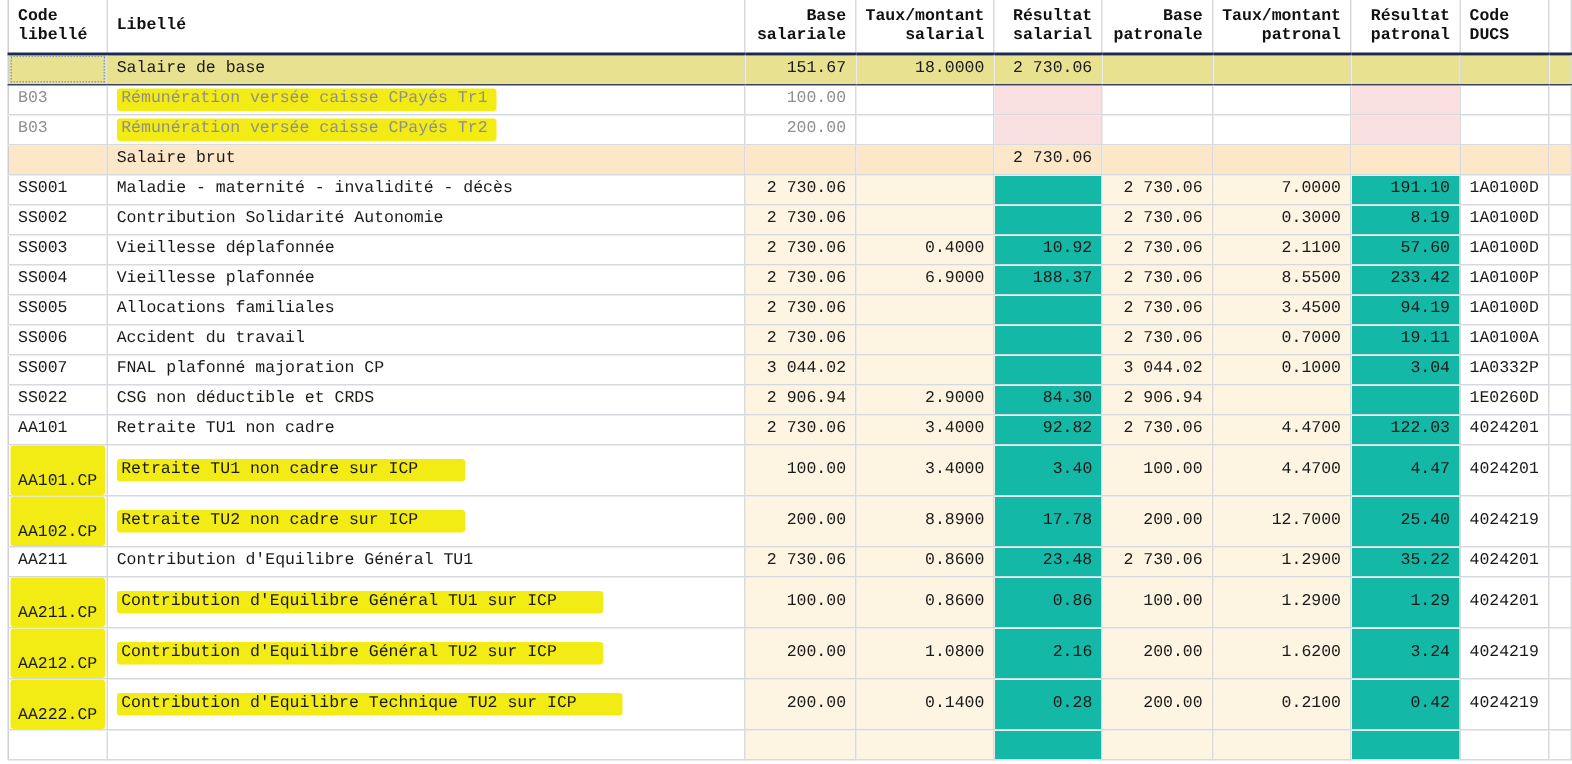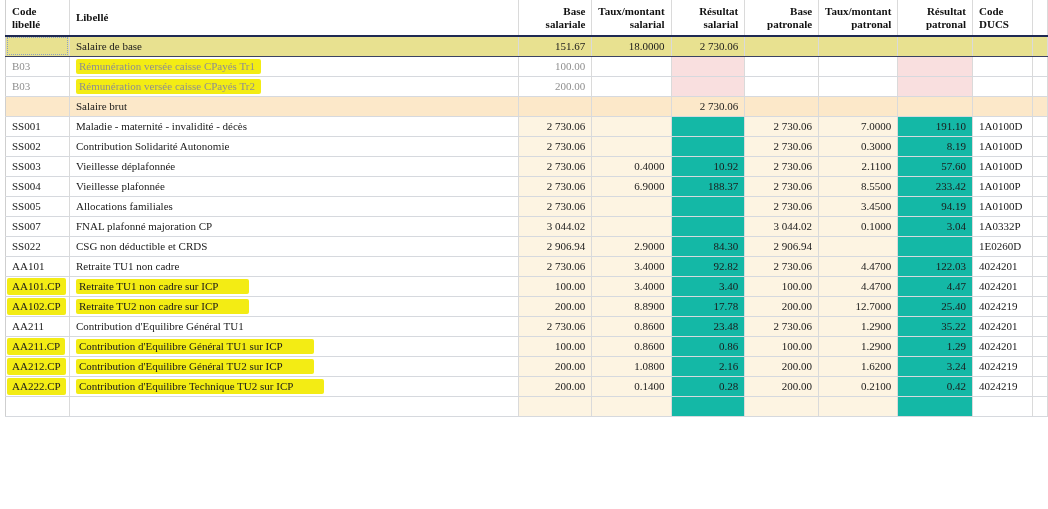--- a/index.html
+++ b/index.html
@@ -1,19 +1,19 @@
 <!DOCTYPE html>
 <html><head>
 <meta charset="utf-8">
 <style>
   html,body{margin:0;padding:0;background:#ffffff;}
   .screen{
     width:1048px;height:509px;overflow:hidden;box-sizing:border-box;
     background:#ffffff;padding-left:5px;
-    font-family:Liberation Serif, serif;
+    font-family:Liberation Mono, monospace;
     font-size:11px;color:#1a1a1a;
   }
   table{border-collapse:collapse;table-layout:fixed;border-left:1px solid #cfcfcf;}
   th,td{
     overflow:hidden;white-space:nowrap;box-sizing:border-box;
     border-right:1px solid #dadada;border-bottom:1px solid #d6d9de;
     padding:0 6px;height:20px;font-size:11px;line-height:13px;
   }
   thead th{
     background:#ffffff;font-weight:bold;color:#111111;
@@ -26,21 +26,21 @@
   
   tr.row-selected td{background:#e8e190;border-bottom:1px solid #3a4263;}
   tr.row-subtotal td{background:#fce8c9;}
   tr.row-gray td{color:#8f8f8f;}
   tr.row-gray td.c-res{background:#f9dfdf;}
   tr.row-normal td.c-base{background:#fdf4e2;}
   tr.row-normal td.c-res{background:#14b8a6;}
   td.focus{outline:1px dotted #8aa0c0;outline-offset:-2px;}
   
   .hl{background:#f3ec14;border-radius:2px;padding:1px 6px 2px 3px;}
-  .c-code .hl{display:inline-block;margin:0 -5px;padding:2px 5px 2px 5px;}
+  .c-code .hl{display:inline-block;margin:0 -5px;padding:18px 5px 2px 5px;}
   tr.row-normal .c-lib .hl{padding-right:31px;}
 </style>
 </head>
 <body>
 
 <div class="screen">
   <table>
     <colgroup>
       <col style="width:64px">
         <col style="width:451px">
@@ -178,20 +178,32 @@
     <td class="c-base num">2 730.06</td>
     <td class="c-base num"></td>
     <td class="c-res num"></td>
     <td class="c-base num">2 730.06</td>
     <td class="c-base num">3.4500</td>
     <td class="c-res num">94.19</td>
     <td class="c-ducs">1A0100D</td>
     <td class="c-tail"></td>
   </tr>
         <tr class="row-normal">
+    <td class="c-code">SS006</td>
+    <td class="c-lib">Accident du travail</td>
+    <td class="c-base num">2 730.06</td>
+    <td class="c-base num"></td>
+    <td class="c-res num"></td>
+    <td class="c-base num">2 730.06</td>
+    <td class="c-base num">0.7000</td>
+    <td class="c-res num">19.11</td>
+    <td class="c-ducs">1A0100A</td>
+    <td class="c-tail"></td>
+  </tr>
+        <tr class="row-normal">
     <td class="c-code">SS007</td>
     <td class="c-lib">FNAL plafonné majoration CP</td>
     <td class="c-base num">3 044.02</td>
     <td class="c-base num"></td>
     <td class="c-res num"></td>
     <td class="c-base num">3 044.02</td>
     <td class="c-base num">0.1000</td>
     <td class="c-res num">3.04</td>
     <td class="c-ducs">1A0332P</td>
     <td class="c-tail"></td>

